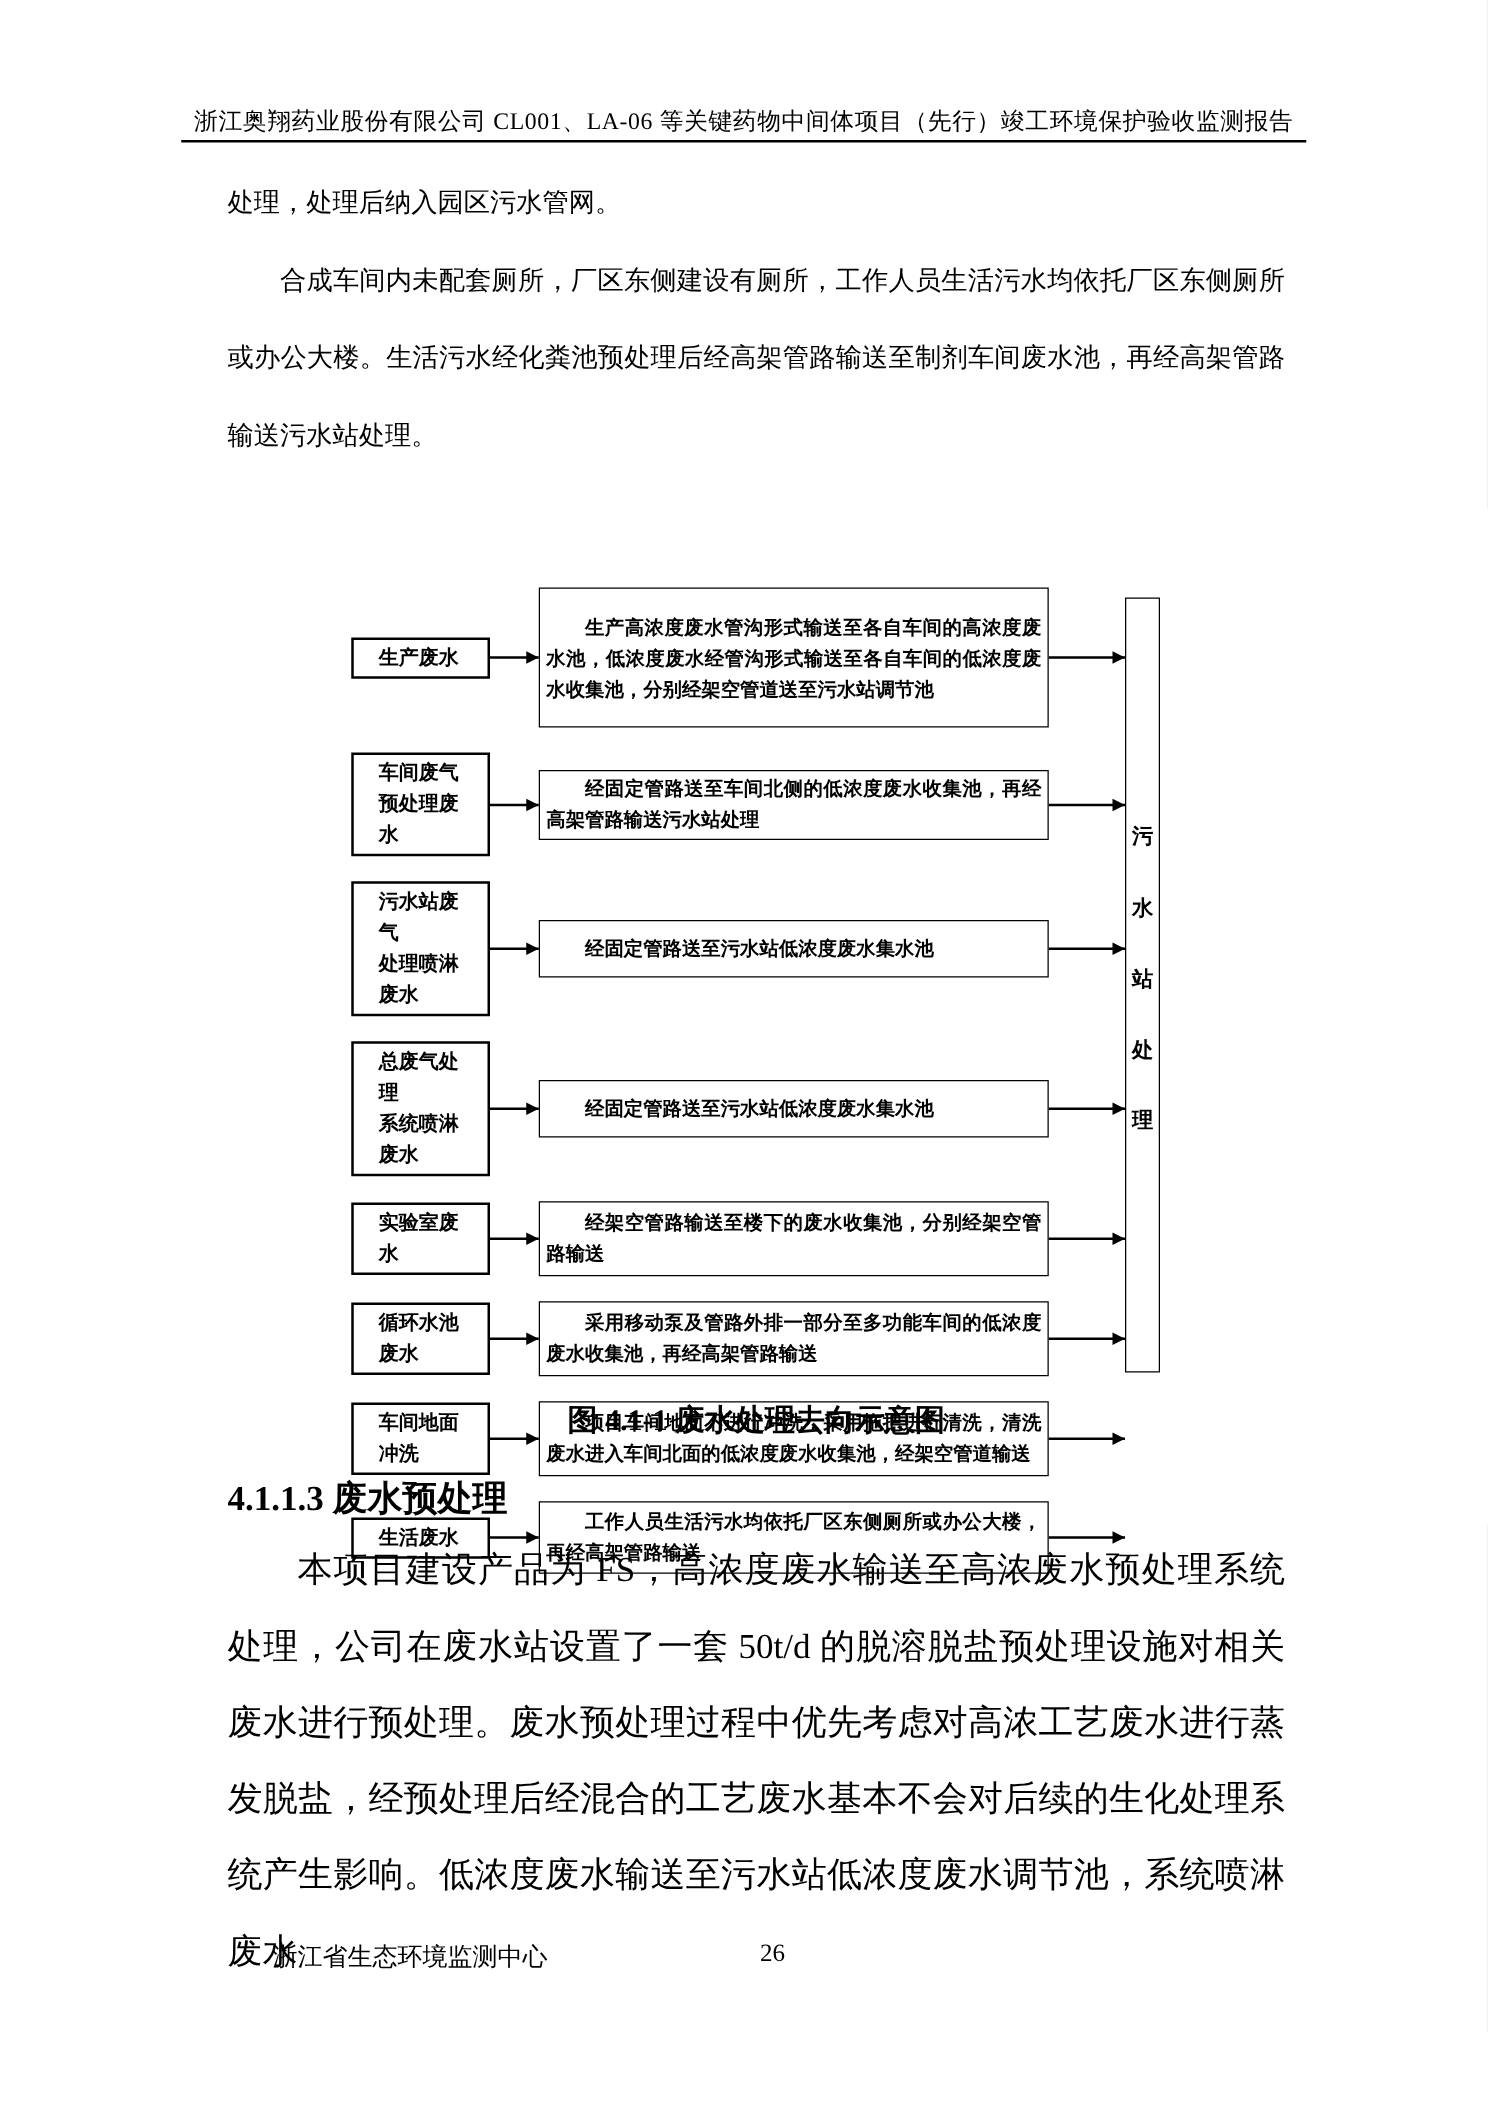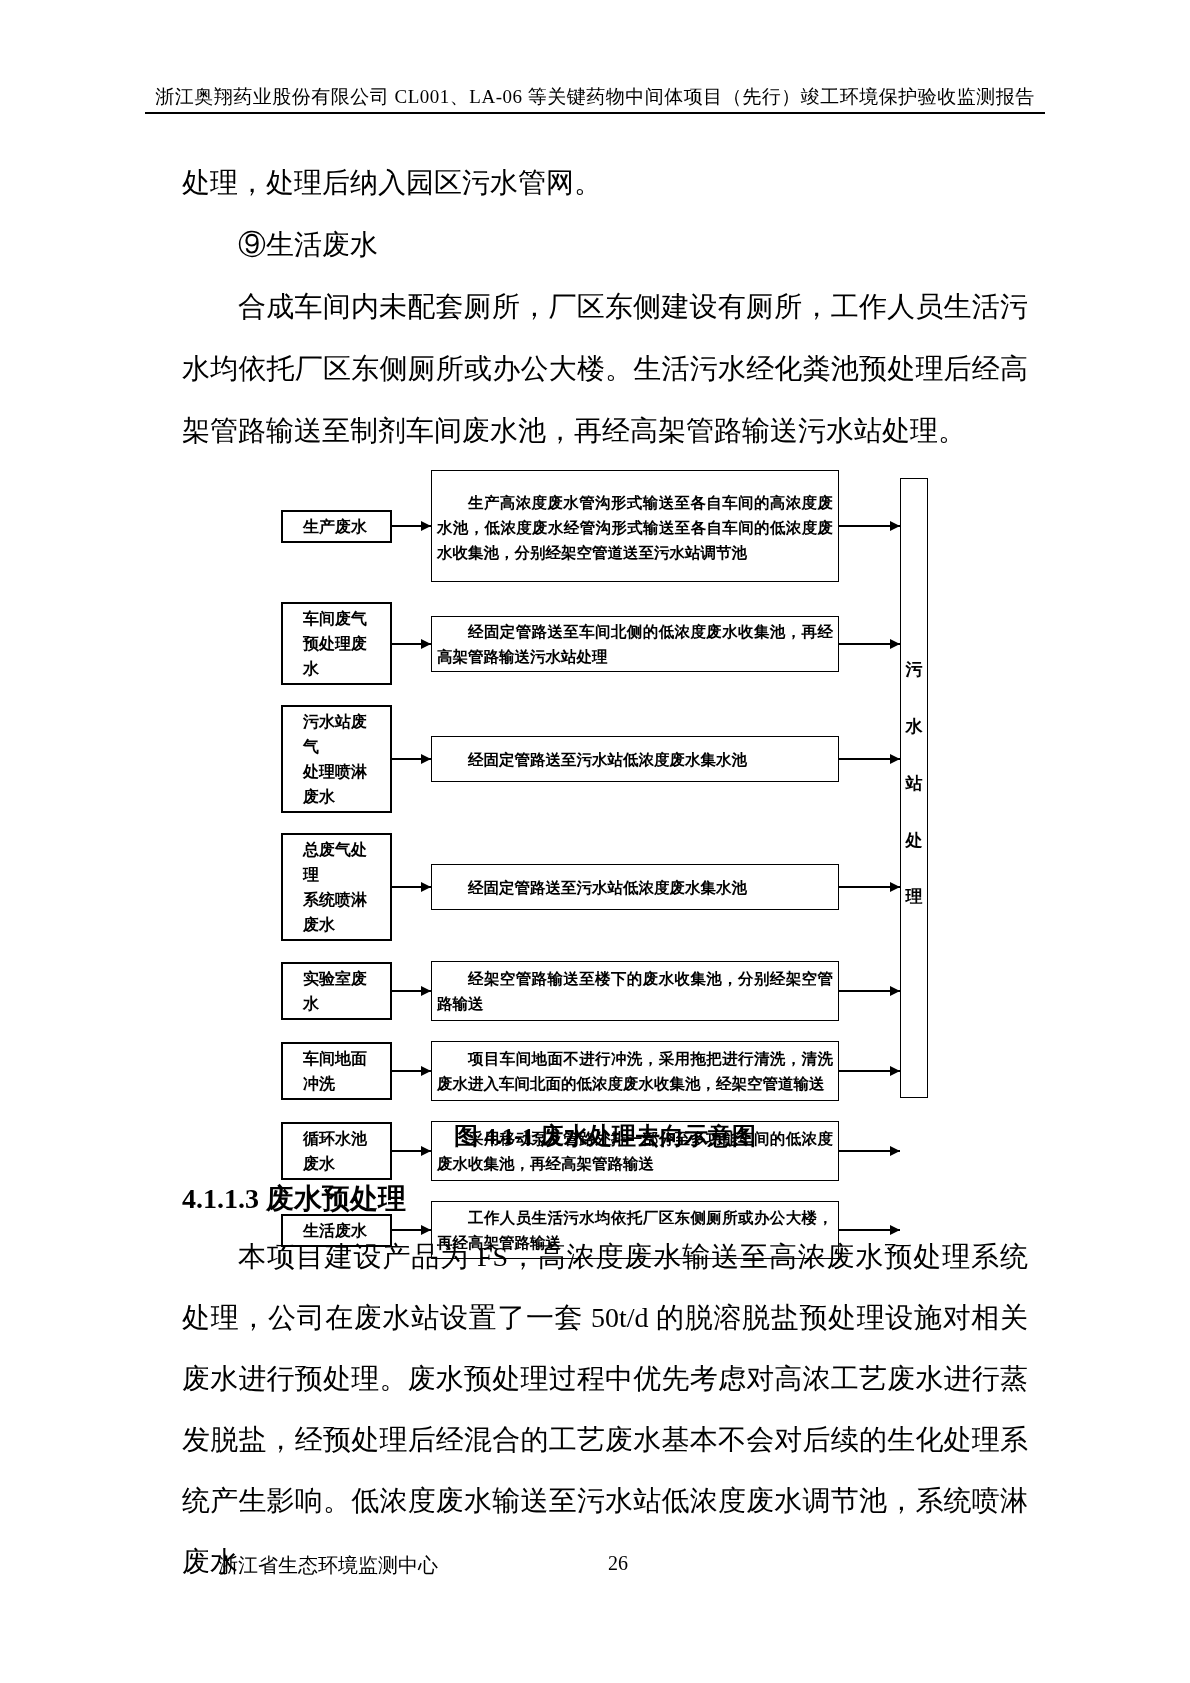--- a/index.html
+++ b/index.html
@@ -6,21 +6,21 @@
   .page {
     position:relative; width:1190px; height:1683px; margin:0 auto;
     background:#ffffff; color:#000;
     font-family:"Liberation Serif","DejaVu Serif",serif;
     overflow:hidden;
   }
   
   .hdr-title { position:absolute; top:84px; left:0; width:100%; text-align:center; font-size:19px; letter-spacing:0.5px; }
   .hdr-rule  { position:absolute; top:112px; left:145px; width:900px; height:2px; background:#000; }
   
-  .body-top { position:absolute; left:182px; top:152px; width:846px; font-size:28px; line-height:62px; text-align:justify; }
+  .body-top { position:absolute; left:182px; top:131px; width:846px; font-size:21px; line-height:62px; text-align:justify; }
   .body-top p { margin:0; }
   .indent { text-indent:2em; }
   
   .diagram { position:absolute; left:281px; top:470px; width:647px; }
   .d-row { display:flex; align-items:center; margin-bottom:20px; }
   .src-box {
     box-sizing:border-box; width:111px; border:2px solid #000;
     font-size:16px; font-weight:bold; line-height:25px;
     padding:2px 20px; white-space:pre-line; flex:none;
   }
@@ -69,21 +69,20 @@
 </head>
 <body>
 
 <div class="page">
 
   <div class="hdr-title">浙江奥翔药业股份有限公司 CL001、LA-06 等关键药物中间体项目（先行）竣工环境保护验收监测报告</div>
   <div class="hdr-rule"></div>
 
   <div class="body-top">
     <p>处理，处理后纳入园区污水管网。</p>
-    <p class="indent">⑨生活废水</p>
     <p class="indent">合成车间内未配套厕所，厂区东侧建设有厕所，工作人员生活污水均依托厂区东侧厕所或办公大楼。生活污水经化粪池预处理后经高架管路输送至制剂车间废水池，再经高架管路输送污水站处理。</p>
   </div>
 
   <div class="diagram">
 
     <div class="d-row r1">
       <div class="src-box">生产废水</div>
       <div class="arrow a1"></div>
       <div class="mid-box">
           <div class="t">生产高浓度废水管沟形式输送至各自车间的高浓度废水池，低浓度废水经管沟形式输送至各自车间的低浓度废水收集池，分别经架空管道送至污水站调节池</div>
@@ -123,34 +122,34 @@
 
     <div class="d-row r5">
       <div class="src-box">实验室废水</div>
       <div class="arrow a1"></div>
       <div class="mid-box">
           <div class="t">经架空管路输送至楼下的废水收集池，分别经架空管路输送</div>
         </div>
       <div class="arrow a2"></div>
     </div>
 
+    <div class="d-row r6">
+      <div class="src-box">循环水池废水</div>
+      <div class="arrow a1"></div>
+      <div class="mid-box">
+          <div class="t">采用移动泵及管路外排一部分至多功能车间的低浓度废水收集池，再经高架管路输送</div>
+        </div>
+      <div class="arrow a2"></div>
+    </div>
+
     <div class="d-row r7">
       <div class="src-box">车间地面冲洗</div>
       <div class="arrow a1"></div>
       <div class="mid-box">
           <div class="t">项目车间地面不进行冲洗，采用拖把进行清洗，清洗废水进入车间北面的低浓度废水收集池，经架空管道输送</div>
-        </div>
-      <div class="arrow a2"></div>
-    </div>
-
-    <div class="d-row r6">
-      <div class="src-box">循环水池废水</div>
-      <div class="arrow a1"></div>
-      <div class="mid-box">
-          <div class="t">采用移动泵及管路外排一部分至多功能车间的低浓度废水收集池，再经高架管路输送</div>
         </div>
       <div class="arrow a2"></div>
     </div>
 
     <div class="d-row r8">
       <div class="src-box">生活废水</div>
       <div class="arrow a1"></div>
       <div class="mid-box">
           <div class="t">工作人员生活污水均依托厂区东侧厕所或办公大楼，再经高架管路输送</div>
         </div>

